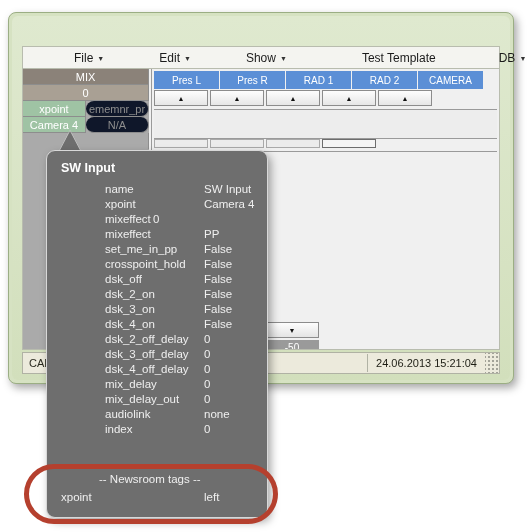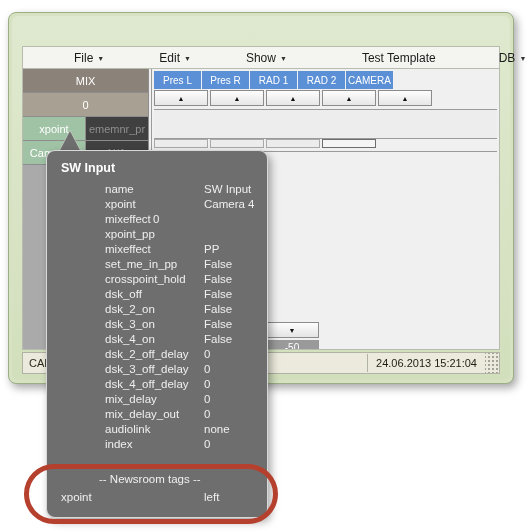--- a/index.html
+++ b/index.html
@@ -94,48 +94,48 @@
     border:1px solid #b8bcae;
     box-sizing:border-box;
     overflow:hidden;
   }
 
   
   #mix-panel{
     position:absolute;left:0;top:0;width:126px;bottom:0;
     background:#aaaaaa;
   }
-  .mixrow{height:24px;display:flex;}
+  .mixrow{height:16px;display:flex;}
   .mixcell{
     flex:1;
     font-size:11px;
     display:flex;align-items:center;justify-content:center;
     box-sizing:border-box;
     border-right:1px solid #8d8d8d;
     border-bottom:1px solid #8d8d8d;
     overflow:hidden;white-space:nowrap;
   }
   .c-mix{background:#8b8279;color:#ffffff;}
   .c-zero{background:#a9a094;color:#ffffff;}
   .c-green{background:#9fc3a4;color:#ffffff;}
-  .c-grey{background:#404040;color:#8e8e8e;}
+  .c-grey{background:#0f172a;color:#8e8e8e;border-radius:8px;}
   .c-blank{background:#aaaaaa;border-bottom:none;}
 
   
   #grid-area{
     position:absolute;left:128px;top:0;right:0;bottom:0;
     background:#f0f0f0;
     border-left:1px solid #9a9a9a;
   }
   #col-head{
     position:absolute;left:2px;top:2px;height:18px;
     display:flex;
   }
   .colhead{
-    width:48px;height:18px;
+    width:66px;height:18px;
     background:#5b8fd6;color:#ffffff;
     font-size:10px;
     display:flex;align-items:center;justify-content:center;
     border-right:1px solid #f0f0f0;
     box-sizing:border-box;
   }
   #btn-row{
     position:absolute;left:2px;top:21px;height:17px;display:flex;
   }
   .upbtn{
@@ -370,24 +370,20 @@
         <span class="tt-key">name</span>
         <span class="tt-val">SW Input</span>
       </div>
     <div class="tt-row">
         <span class="tt-key">xpoint</span>
         <span class="tt-val">Camera 4</span>
       </div>
     <div class="tt-row">
         <span class="tt-key">mixeffect</span>
         <span class="tt-val early">0</span>
-      </div>
-    <div class="tt-row">
-        <span class="tt-key">xpoint_pp</span>
-        <span class="tt-val"></span>
       </div>
     <div class="tt-row">
         <span class="tt-key">mixeffect</span>
         <span class="tt-val">PP</span>
       </div>
     <div class="tt-row">
         <span class="tt-key">set_me_in_pp</span>
         <span class="tt-val">False</span>
       </div>
     <div class="tt-row">

